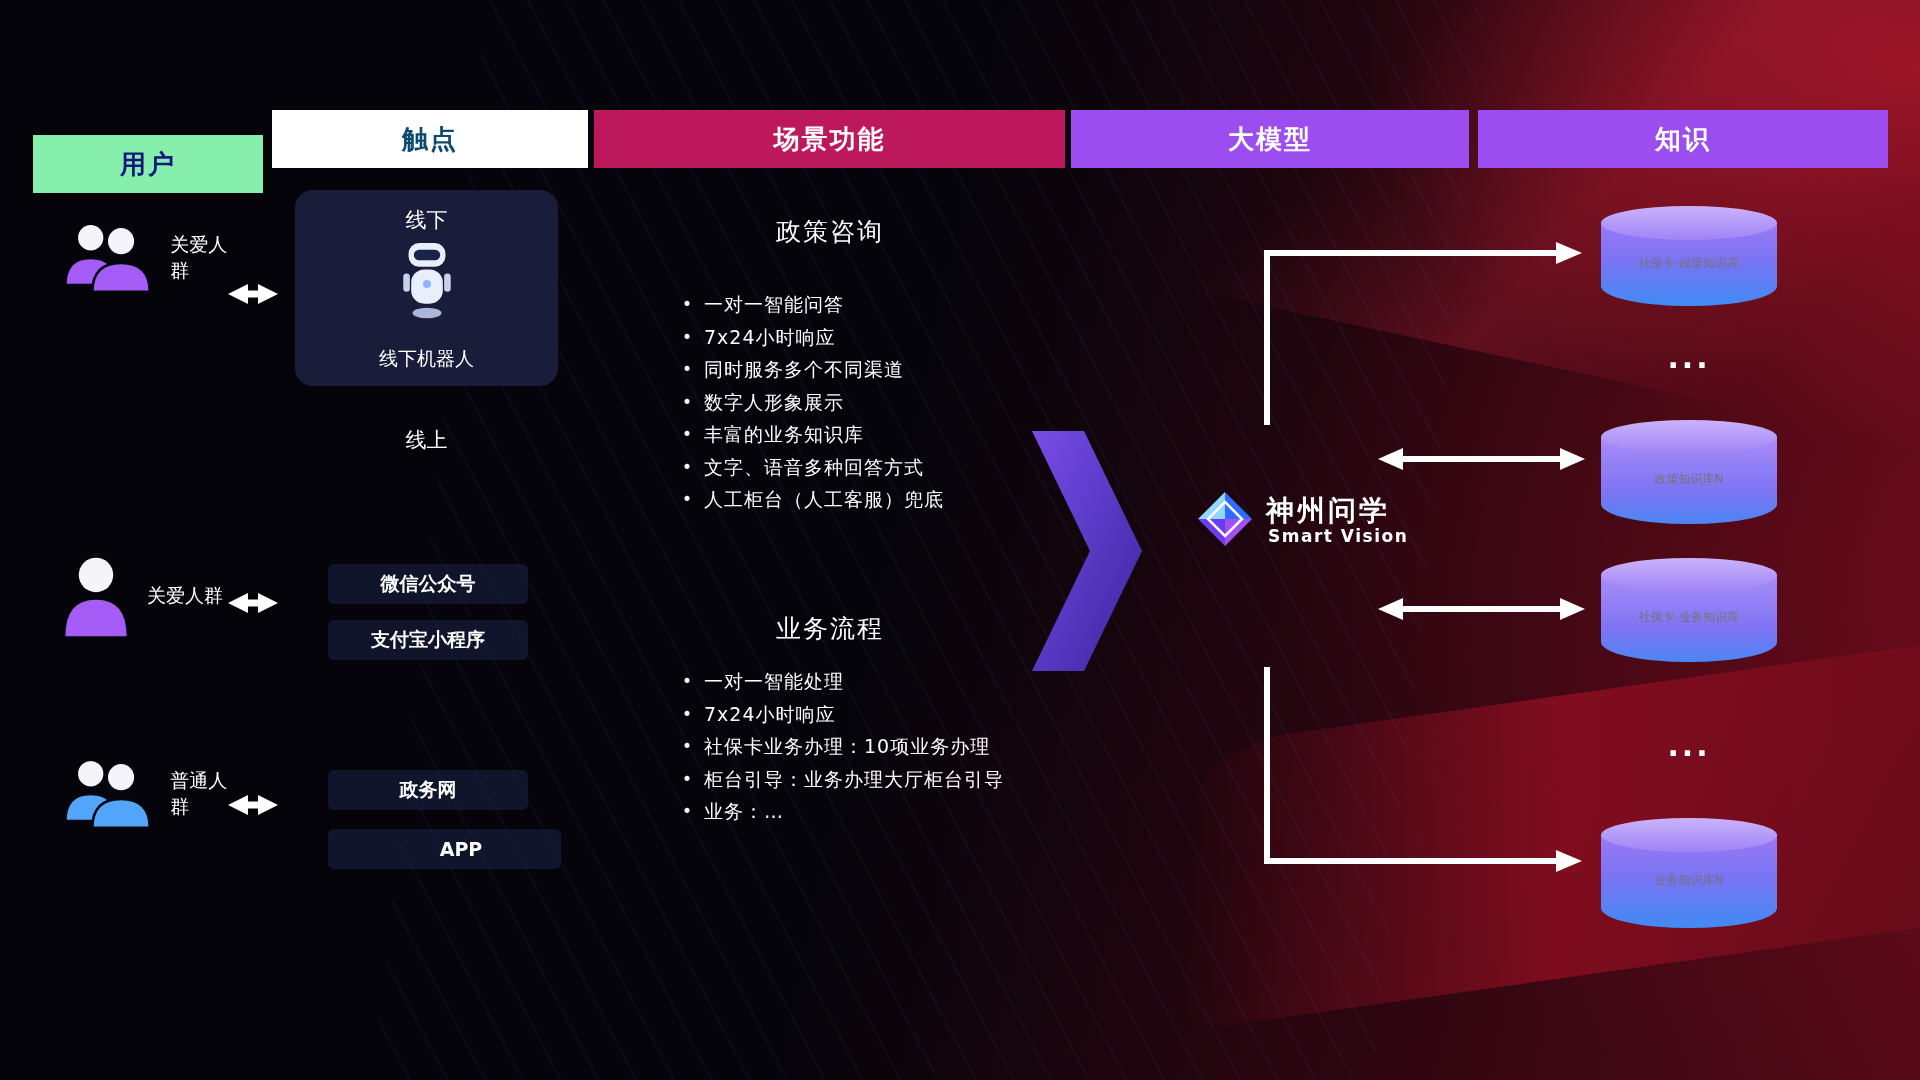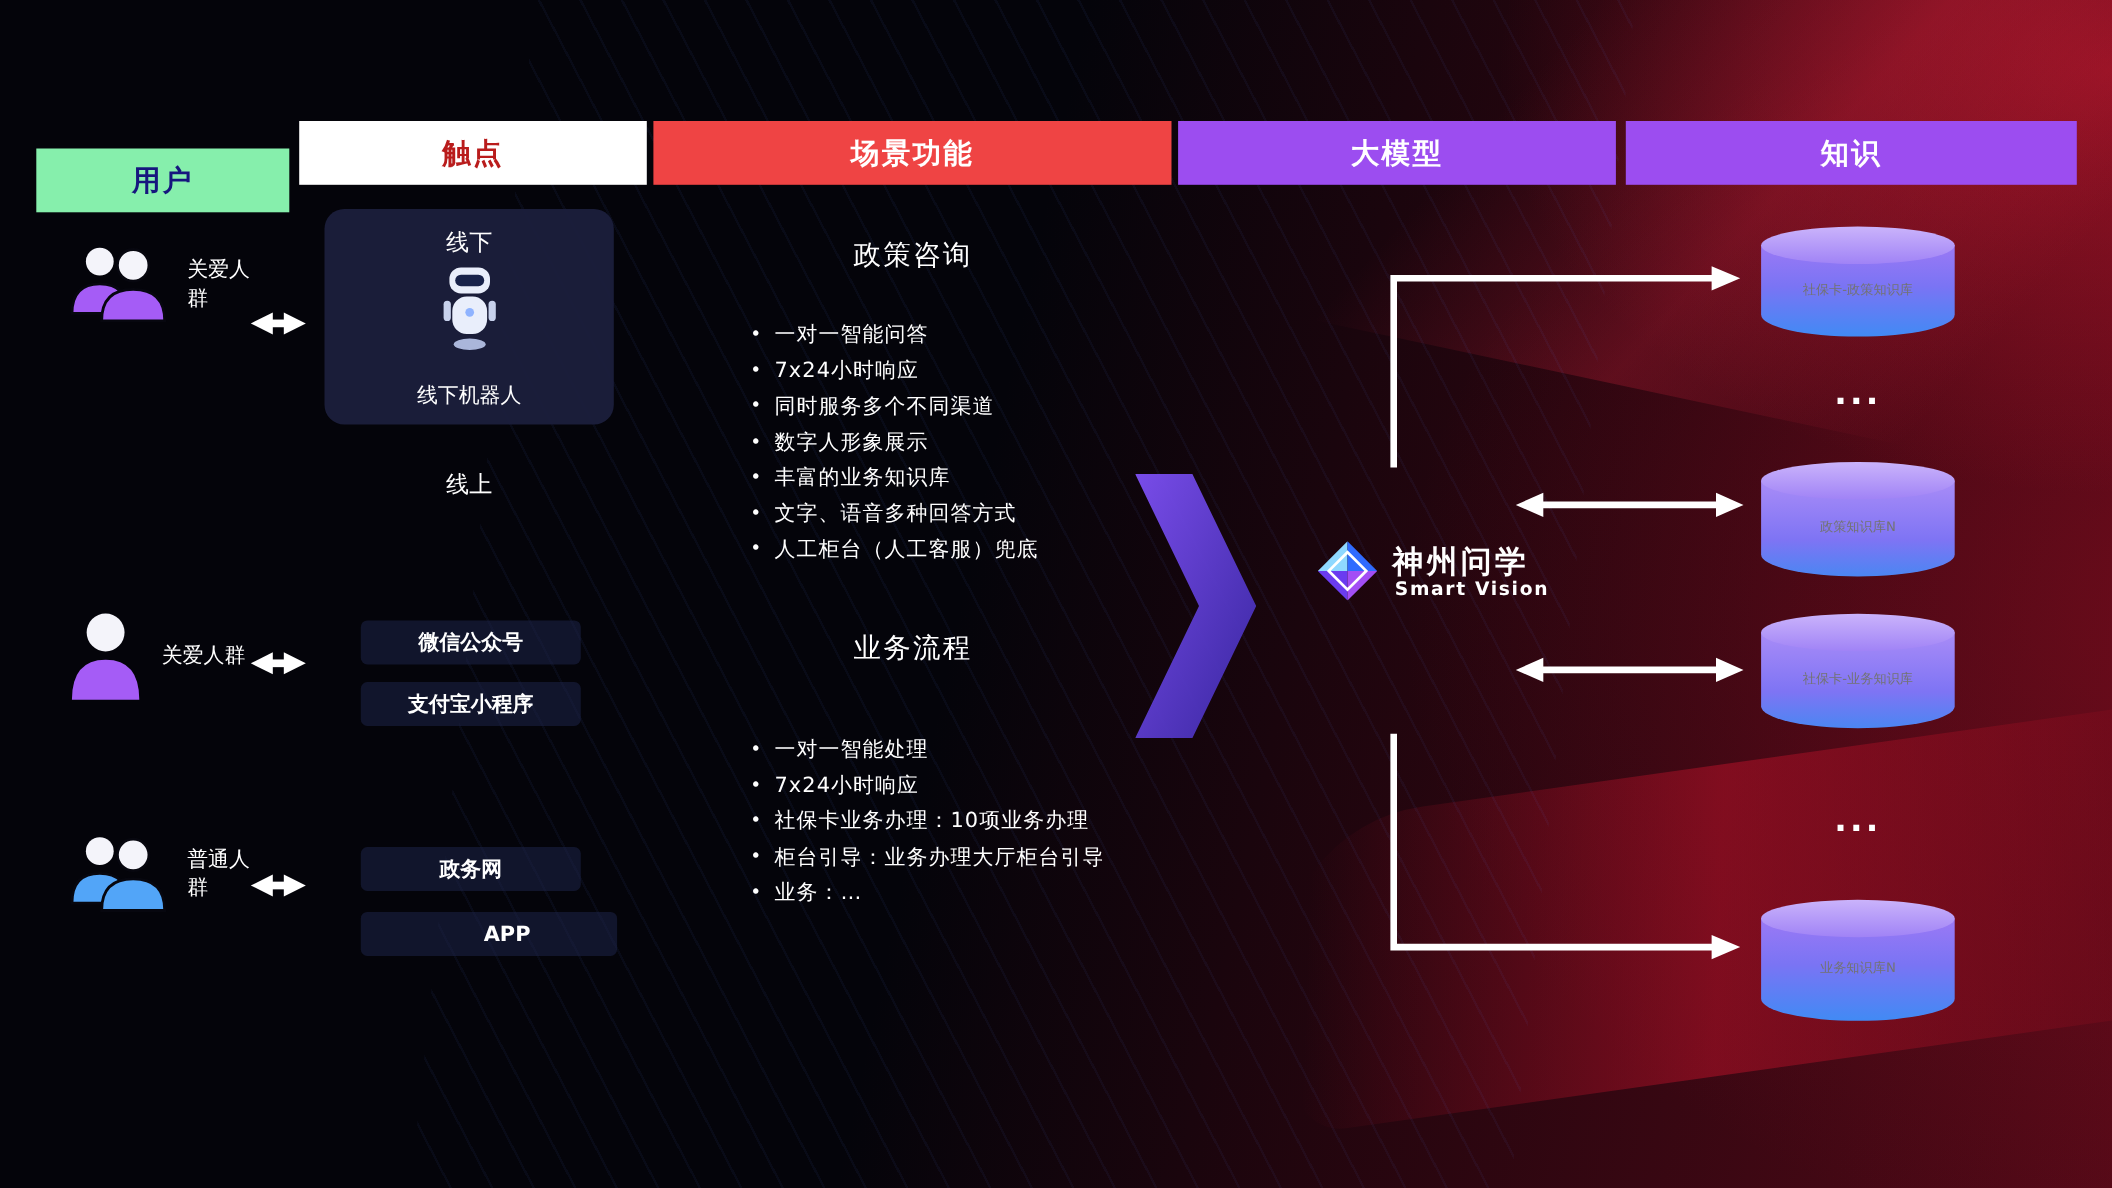--- a/index.html
+++ b/index.html
@@ -24,22 +24,22 @@
     background:linear-gradient(100deg, rgba(170,15,35,0) 5%, rgba(190,18,42,0.50) 45%, rgba(120,10,25,0.25) 90%);
     transform:rotate(-8deg); }
   .bg-streaks { position:absolute; left:430px; top:0; width:1000px; height:1080px;
     background:repeating-linear-gradient(58deg, transparent 0 30px, rgba(85,125,255,0.055) 30px 32px);
     transform:skewX(-6deg); }
 
   
   .col-hdr { position:absolute; top:110px; height:58px; display:flex; align-items:center; justify-content:center;
     font-size:26px; font-weight:bold; letter-spacing:2px; }
   .hdr-1 { left:33px;   width:230px; background:#86efac; color:#16167e;margin-top:25px; }
-  .hdr-2 { left:272px;  width:316px; background:#ffffff; color:#b91c1c; }
-  .hdr-3 { left:594px;  width:471px; background:#ef4444; color:#fff; }
+  .hdr-2 { left:272px;  width:316px; background:#ffffff; color:#0c4a6e; }
+  .hdr-3 { left:594px;  width:471px; background:#be185d; color:#fff; }
   .hdr-4 { left:1071px; width:398px; background:#9c4df0; color:#fff; }
   .hdr-5 { left:1478px; width:410px; background:#9c4df0; color:#fff; }
 
   
   .user { position:absolute; width:180px; display:flex; flex-direction:row; align-items:center; gap:12px; }
   .user .u-label { font-size:19px; color:#fff; }
   .user-1 { left:57px; top:212px; }
   .user-2 { left:57px; top:552px; }
   .user-3 { left:57px; top:748px; }
 
@@ -50,21 +50,21 @@
   .tp-card .tp-robot { position:absolute; top:50px; left:50%; transform:translateX(-50%); }
   .tp-card .tp-caption { position:absolute; bottom:14px; left:0; width:100%; text-align:center; font-size:19px; }
   .tp-online { position:absolute; left:295px; top:426px; width:263px; text-align:center; font-size:21px; }
   .tp-chip { position:absolute; left:328px; width:200px; height:40px;
     background:rgba(30,36,72,0.55); border-radius:6px;
     display:flex; align-items:center; justify-content:center; font-size:19px;font-weight:bold; }
   .chip-1 { top:564px; } .chip-2 { top:620px;text-align:center; } .chip-3 { top:770px; } .chip-4 { top:829px;padding-left:33px; }
 
   
   .sc-title { position:absolute; left:640px; width:380px; text-align:center; font-size:25px; letter-spacing:2px; }
-  .sc-title-1 { top:215px; } .sc-title-2 { top:572px; }
+  .sc-title-1 { top:215px; } .sc-title-2 { top:612px; }
   .sc-list { position:absolute; left:680px; margin:0; padding:0; list-style:none;
     font-size:19px; line-height:32.5px; letter-spacing:1px; }
   .sc-list-1 { top:288px; } .sc-list-2 { top:665px; }
   .sc-list li { position:relative; padding-left:24px; }
   .sc-list li::before { content:"•"; position:absolute; left:2px; font-size:17px; }
 
   
   .big-arrow { position:absolute; left:1032px; top:431px; }
 
   

